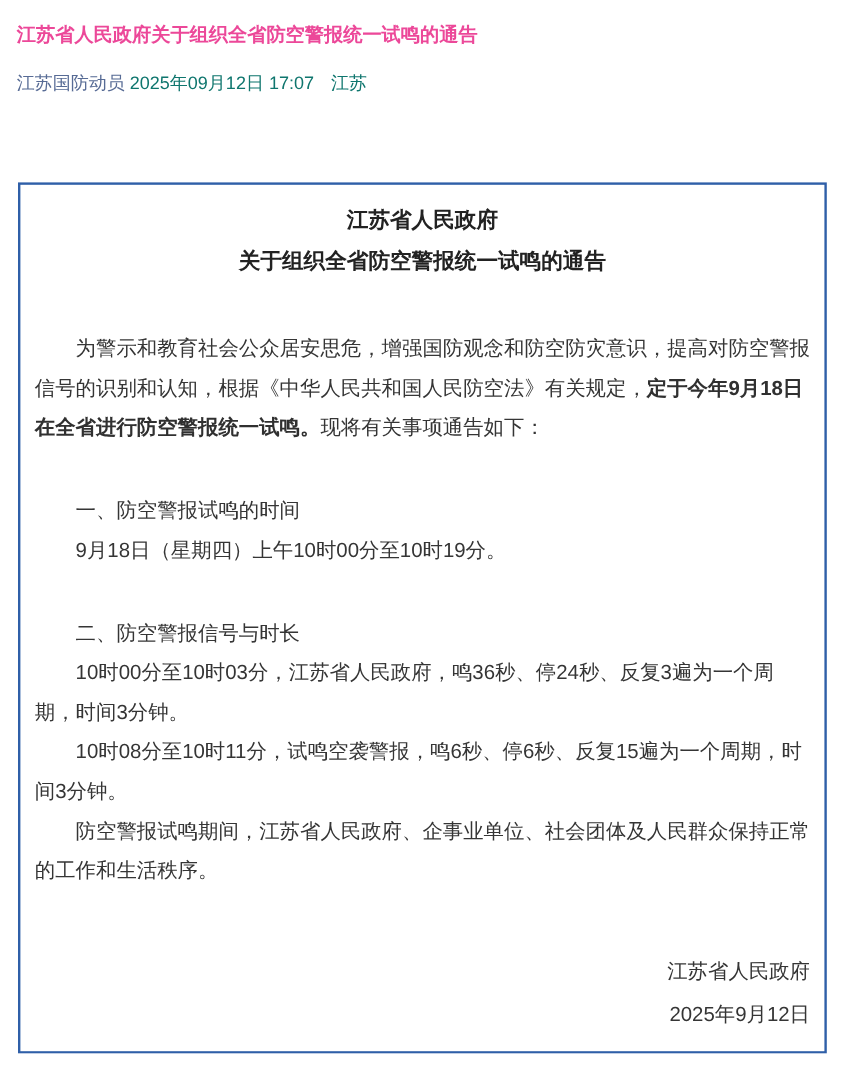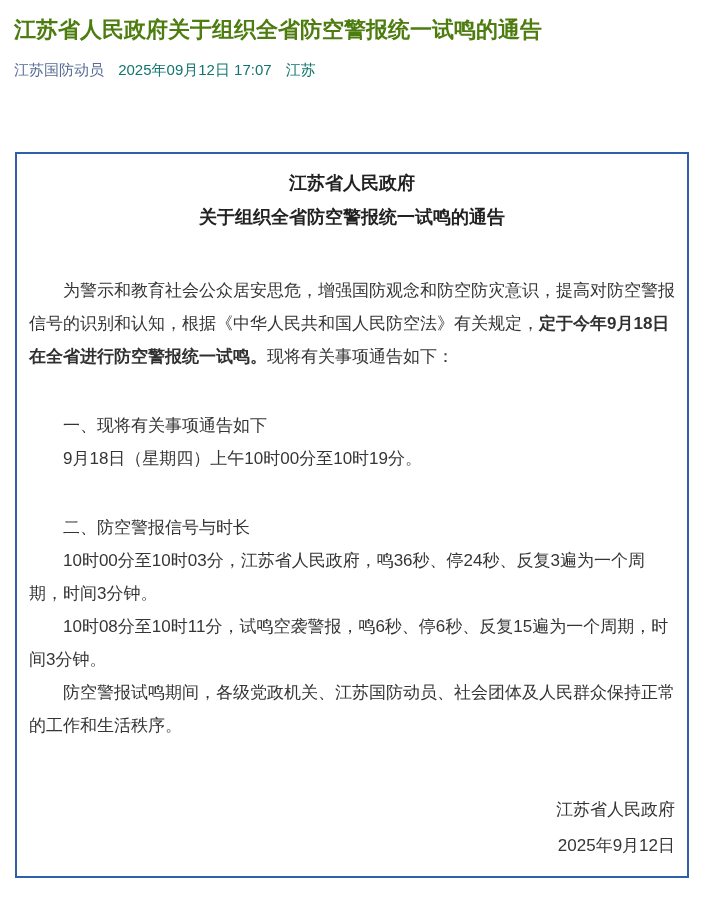--- a/index.html
+++ b/index.html
@@ -8,35 +8,34 @@
     background: #ffffff;
     width: 704px;
     font-family: "Liberation Sans", "DejaVu Sans", sans-serif;
   }
   .page {
     width: 704px;
     box-sizing: border-box;
   }
   .article-title {
     margin: 15px 14px 0 14px;
-    font-size: 22px;
+    font-size: 16px;
     line-height: 30px;
     font-weight: 700;
-    color: #4d7c0f;
+    color: #ec4899;
   }
   .meta-row {
     margin: 15px 14px 0 14px;
     font-size: 15px;
     line-height: 20px;
     white-space: nowrap;
   }
   .account-link {
     color: #576b95;
     text-decoration: none;
-    margin-right: 10px;
     cursor: pointer;
   }
   .meta-gray {
     color: #0f766e;
     margin-right: 10px;
   }
   .notice-box {
     margin: 72px 15px 0 15px;
     border: 2px solid #2f5fa8;
     padding: 12px 12px 12px 12px;
@@ -90,26 +89,26 @@
     <span class="meta-gray">江苏</span>
   </div>
 
   <div class="notice-box">
 
     <div class="notice-heading">江苏省人民政府</div>
     <div class="notice-heading">关于组织全省防空警报统一试鸣的通告</div>
 
     <p class="para intro-para"><span>为警示和教育社会公众居安思危，增强国防观念和防空防灾意识，提高对防空警报信号的识别和认知，根据《中华人民共和国人民防空法》有关规定，</span><strong>定于今年9月18日在全省进行防空警报统一试鸣。</strong><span>现将有关事项通告如下：</span></p>
 
-    <p class="para section-title">一、现将有关事项通告如下</p>
+    <p class="para section-title">一、防空警报试鸣的时间</p>
     <p class="para">9月18日（星期四）上午10时00分至10时19分。</p>
 
     <p class="para section-title">二、防空警报信号与时长</p>
     <p class="para">10时00分至10时03分，江苏省人民政府，鸣36秒、停24秒、反复3遍为一个周期，时间3分钟。</p>
     <p class="para">10时08分至10时11分，试鸣空袭警报，鸣6秒、停6秒、反复15遍为一个周期，时间3分钟。</p>
-    <p class="para">防空警报试鸣期间，各级党政机关、江苏国防动员、社会团体及人民群众保持正常的工作和生活秩序。</p>
+    <p class="para">防空警报试鸣期间，江苏省人民政府、企事业单位、社会团体及人民群众保持正常的工作和生活秩序。</p>
 
     <p class="para signature signature-org">江苏省人民政府</p>
     <p class="para signature">2025年9月12日</p>
 
   </div>
 
 </div>
 
 </body></html>

